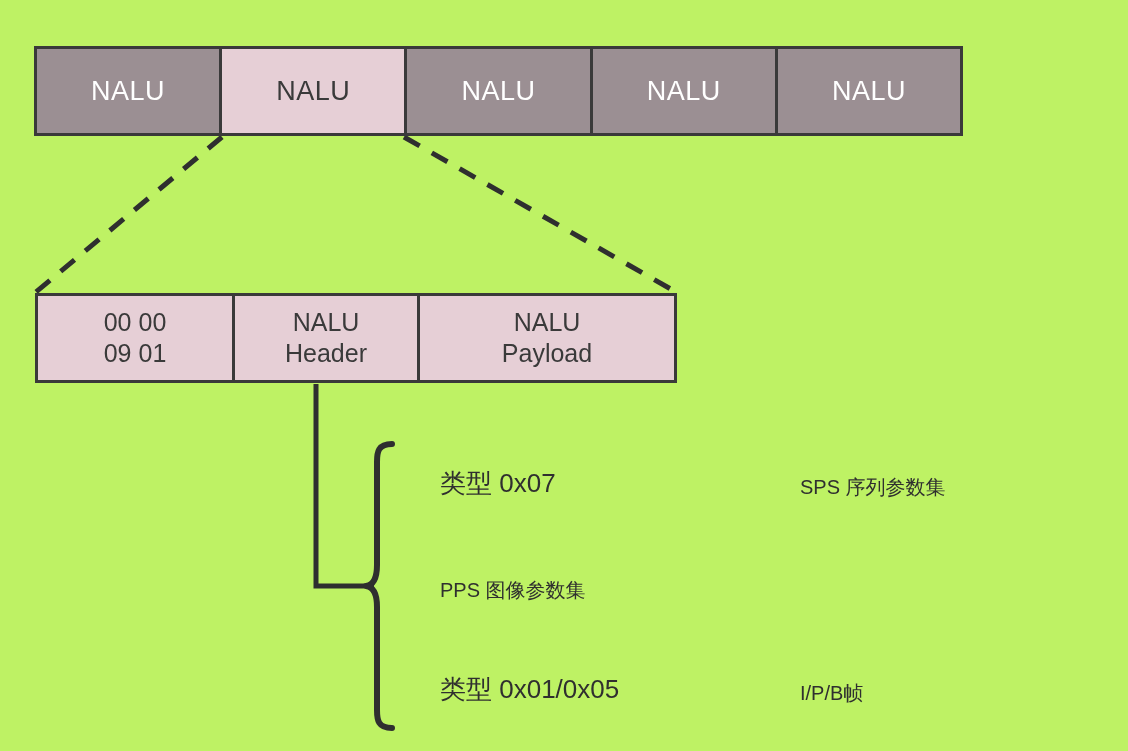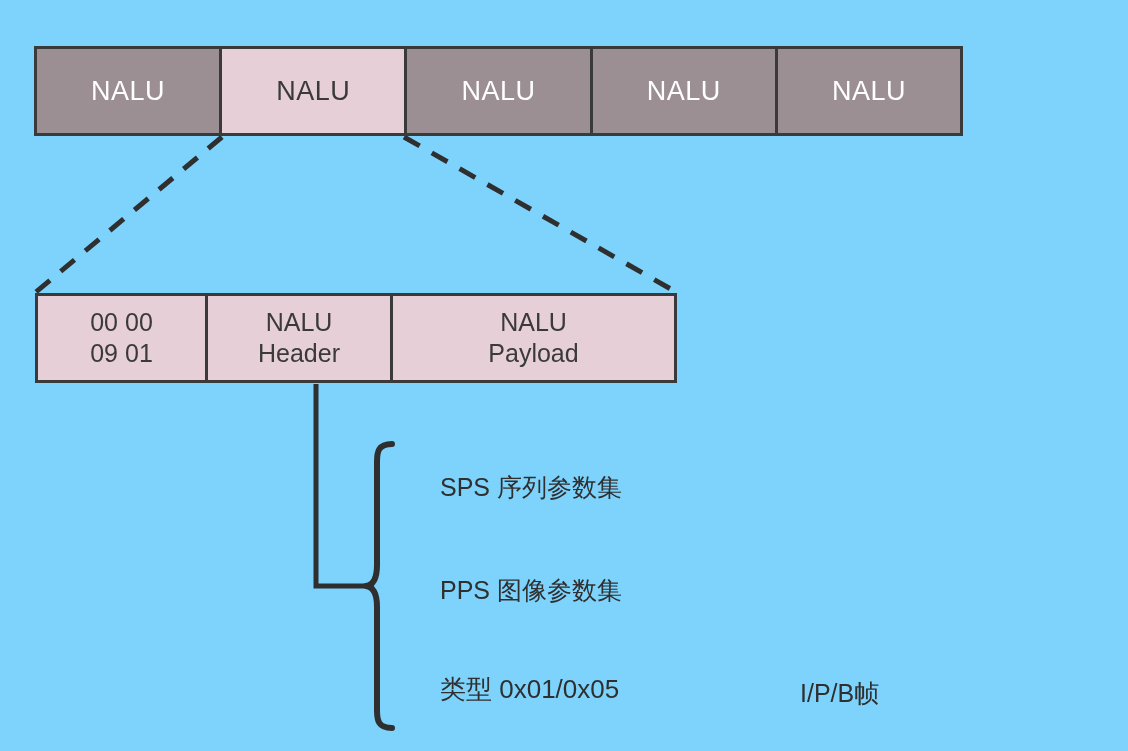--- a/index.html
+++ b/index.html
@@ -7,21 +7,21 @@
     padding: 0;
     background: #ffffff;
   }
   body {
     font-family: "Liberation Sans", "DejaVu Sans", sans-serif;
   }
   #canvas {
     position: relative;
     width: 1128px;
     height: 751px;
-    background: #7dd3fc;
+    background: #bef264;
     overflow: hidden;
   }
 
   
   .stream-row {
     position: absolute;
     left: 34px;
     top: 46px;
     width: 929px;
     height: 90px;
@@ -65,21 +65,21 @@
     font-size: 25px;
     line-height: 1.25;
     text-align: center;
     display: flex;
     flex-direction: column;
     align-items: center;
     justify-content: center;
     border-right: 3px solid #3a3a3a;
   }
   .detail-cell:last-child { border-right: none; }
-  .cell-startcode { width: 170px; }
+  .cell-startcode { width: 197px; }
   .cell-header    { width: 185px; }
   .cell-payload   { flex: 1 1 auto; }
   .detail-cell span { display: block; }
 
   
   .connector-svg {
     position: absolute;
     left: 0;
     top: 0;
     width: 1128px;
@@ -102,21 +102,21 @@
     display: flex;
     align-items: center;
     width: 660px;
   }
   .ann-type {
     width: 360px;
     font-size: 26px;
     color: #2f2f2f;
   }
   .ann-desc {
-    font-size: 25px;
+    font-size: 20px;
     color: #2f2f2f;
     margin-top: 8px;
   }
   .ann-row-0 { top: 462px; }
   .ann-row-1 { top: 565px; }
   .ann-row-2 { top: 668px; }
 </style>
 </head>
 <body>
 
@@ -166,20 +166,21 @@
       <span>Header</span>
     </div>
     <div class="detail-cell cell-payload">
       <span>NALU</span>
       <span>Payload</span>
     </div>
   </div>
 
   <div class="annotations">
     <div class="ann-row ann-row-0">
+      <div class="ann-type">类型 0x07</div>
       <div class="ann-desc">SPS 序列参数集</div>
     </div>
     <div class="ann-row ann-row-1">
       <div class="ann-desc">PPS 图像参数集</div>
     </div>
     <div class="ann-row ann-row-2">
       <div class="ann-type">类型 0x01/0x05</div>
       <div class="ann-desc">I/P/B帧</div>
     </div>
   </div>

